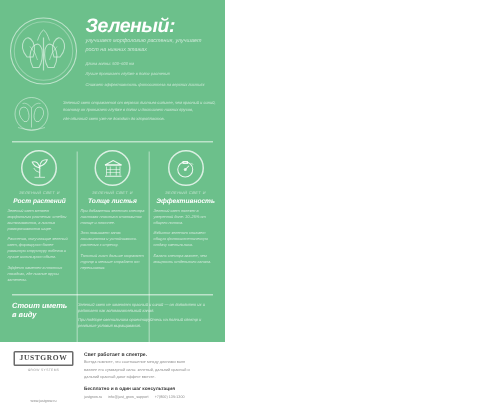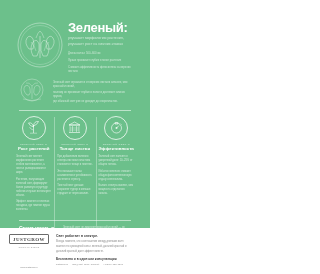--- a/index.html
+++ b/index.html
@@ -13,22 +13,23 @@
     position:relative;
     width:150px;height:274px;
     box-sizing:border-box;
     display:flex;flex-direction:column;
   }
   .green{
     background:#6cc08b;
     flex:0 0 228px;
     position:relative;
     box-sizing:border-box;
-    padding:11px;
+    padding:0;
     overflow:hidden;
+    font-style:italic;
   }
 
   
   .hero{
     display:flex;
     padding:7px 6px 0 4px;
     box-sizing:border-box;
   }
   .hero-art{
     flex:0 0 50px;

